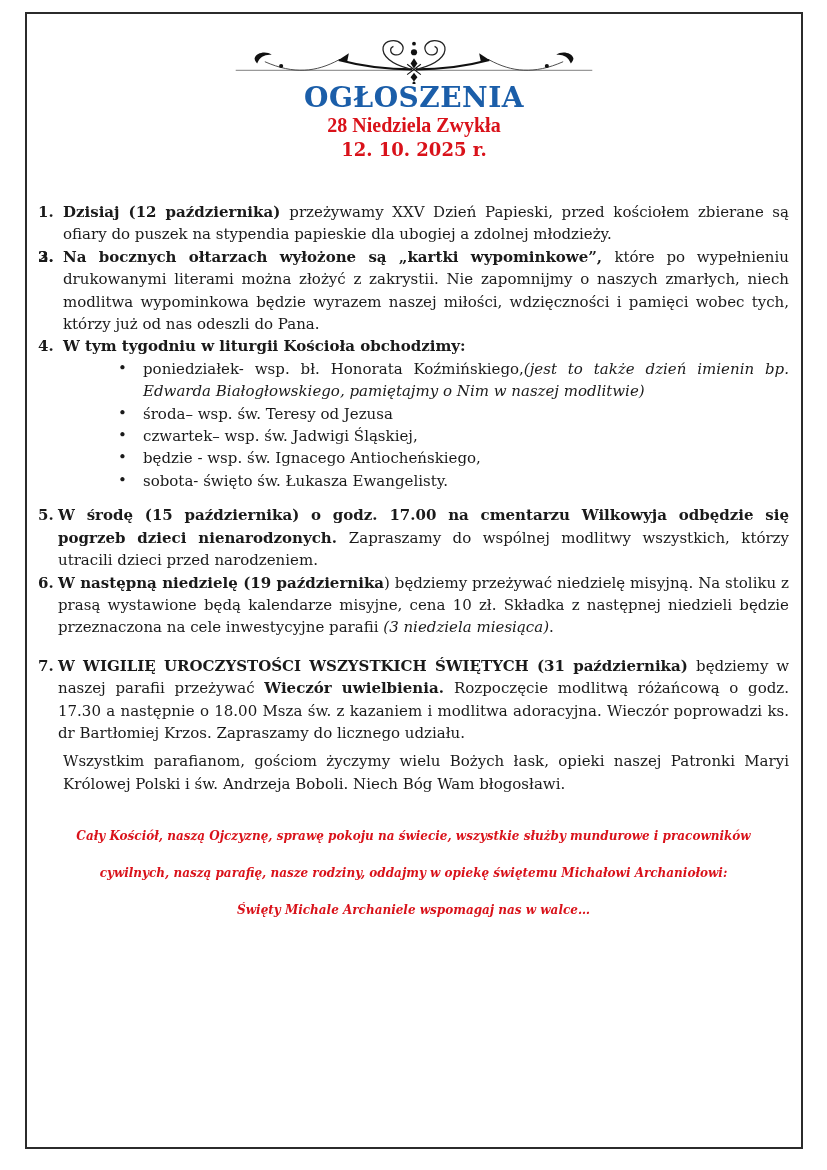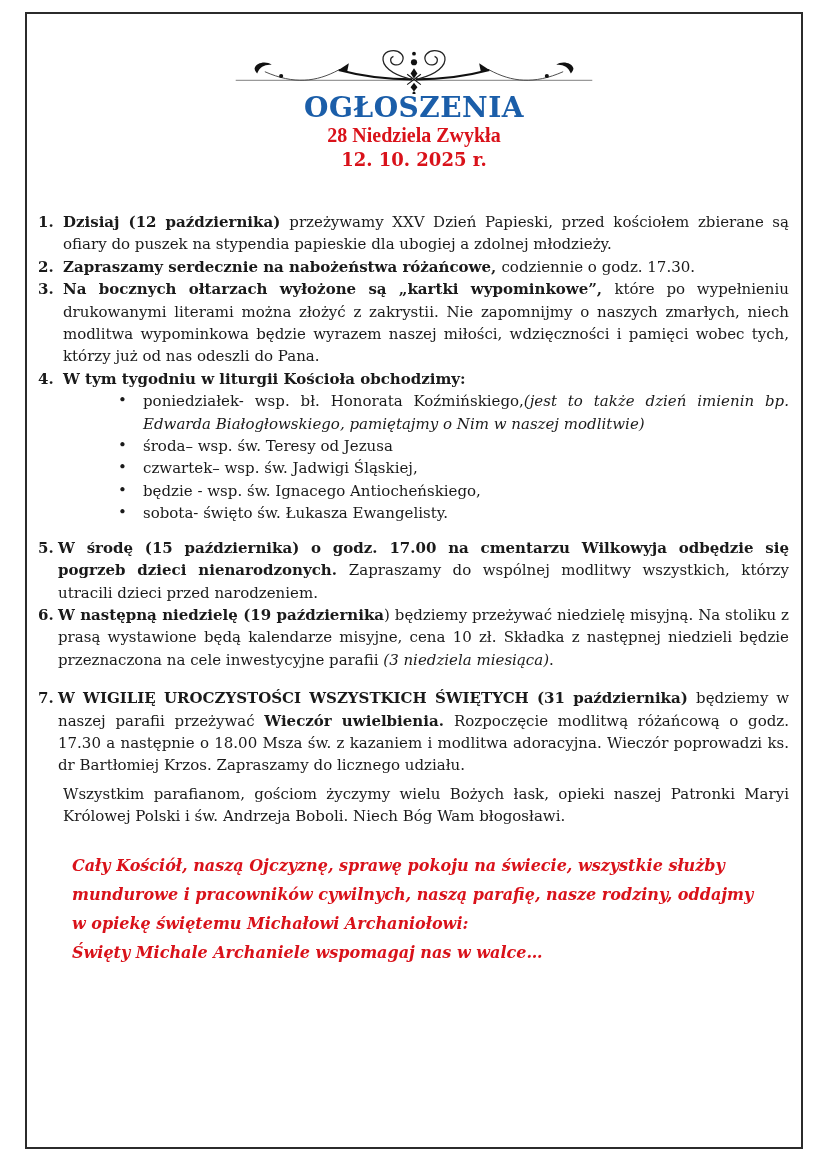--- a/index.html
+++ b/index.html
@@ -1,36 +1,36 @@
 <!DOCTYPE html>
 <html style="--blue: #1b5ea9; --red: #d9121a; --frame: #2b2b2b;"><head>
 <meta charset="utf-8">
 <style>
   html,body{margin:0;padding:0;background:#ffffff;width:827px;height:1170px;
     font-family:"DejaVu Serif","Liberation Serif",serif;color:#1a1a1a;}
   .page{position:absolute;left:25px;top:12px;width:774px;height:1133px;
     border:2px solid var(--frame,#2b2b2b);background:#fff;box-sizing:content-box;}
-  .header{text-align:center;padding-top:32px;}
+  .header{text-align:center;padding-top:22px;}
   .ornament{display:block;margin:0 auto;width:420px;height:48px;}
   .title{margin:0;font-size:28px;line-height:28px;font-weight:bold;color:var(--blue,#1b5ea9);letter-spacing:.5px;}
   .subtitle{margin:2px 0 0 0;font-size:20px;line-height:23px;font-weight:bold;color:var(--red,#d9121a);font-family:Liberation Serif, serif;}
   .date{margin:2px 0 0 0;font-size:18px;line-height:22px;font-weight:bold;color:var(--red,#d9121a);}
   .content{margin-top:40px;padding:0 12px 0 11px;font-size:15px;line-height:22.4px;}
   .item{position:relative;padding-left:25px;text-align:justify;}
   .item .num{position:absolute;left:0;top:0;font-weight:bold;}
   .item.short-indent{padding-left:20px;}
   .bullet{position:relative;padding-left:105px;text-align:justify;}
   .bullet .marker{position:absolute;left:80px;top:-1px;font-size:15px;}
   .seg-bold{font-weight:bold;}
   .seg-italic{font-style:italic;}
   .sec2{margin-top:12px;}
   .item7{margin-top:16px;}
   .closing{margin:6px 0 0 0;padding-left:25px;text-align:justify;}
-  .dedication{margin-top:23px;padding:0 34px;color:var(--red,#d9121a);
-    font-weight:bold;font-style:italic;font-size:16px;line-height:29px;}
+  .dedication{margin-top:23px;padding:0 34px;text-align:center;color:var(--red,#d9121a);
+    font-weight:bold;font-style:italic;font-size:12px;line-height:37px;}
   .dedication p{margin:0;}
 </style>
 </head>
 <body>
 
 <div class="page">
 
   <div class="header">
     <svg class="ornament" viewBox="0 0 420 56" xmlns="http://www.w3.org/2000/svg" aria-hidden="true">
       <line x1="2" y1="40" x2="418" y2="40" stroke="#999999" stroke-width="1.4"></line>
@@ -61,21 +61,20 @@
 
   <div class="content">
 
     <div class="item">
       <span class="num">1.</span>
       <span><span class="seg-bold">Dzisiaj (12 października) </span><span class="seg-regular">przeżywamy XXV Dzień Papieski, przed kościołem zbierane są ofiary do puszek na stypendia papieskie dla ubogiej a zdolnej młodzieży.</span></span>
     </div>
 
     <div class="item">
       <span class="num">2.</span>
-      <span><span class="seg-bold">Zapraszamy serdecznie na nabożeństwa różańcowe, </span><span class="seg-regular">codziennie  o godz. 17.30.</span></span>
     </div>
 
     <div class="item">
       <span class="num">3.</span>
       <span><span class="seg-bold">Na bocznych ołtarzach wyłożone są „kartki wypominkowe”, </span><span class="seg-regular">które po wypełnieniu drukowanymi literami można złożyć z zakrystii. Nie zapomnijmy o naszych zmarłych, niech modlitwa wypominkowa będzie wyrazem naszej miłości, wdzięczności i pamięci wobec tych, którzy już od nas odeszli do Pana.</span></span>
     </div>
 
     <div class="item">
       <span class="num">4.</span>
       <span><span class="seg-bold">W tym tygodniu w liturgii Kościoła obchodzimy:</span></span>

